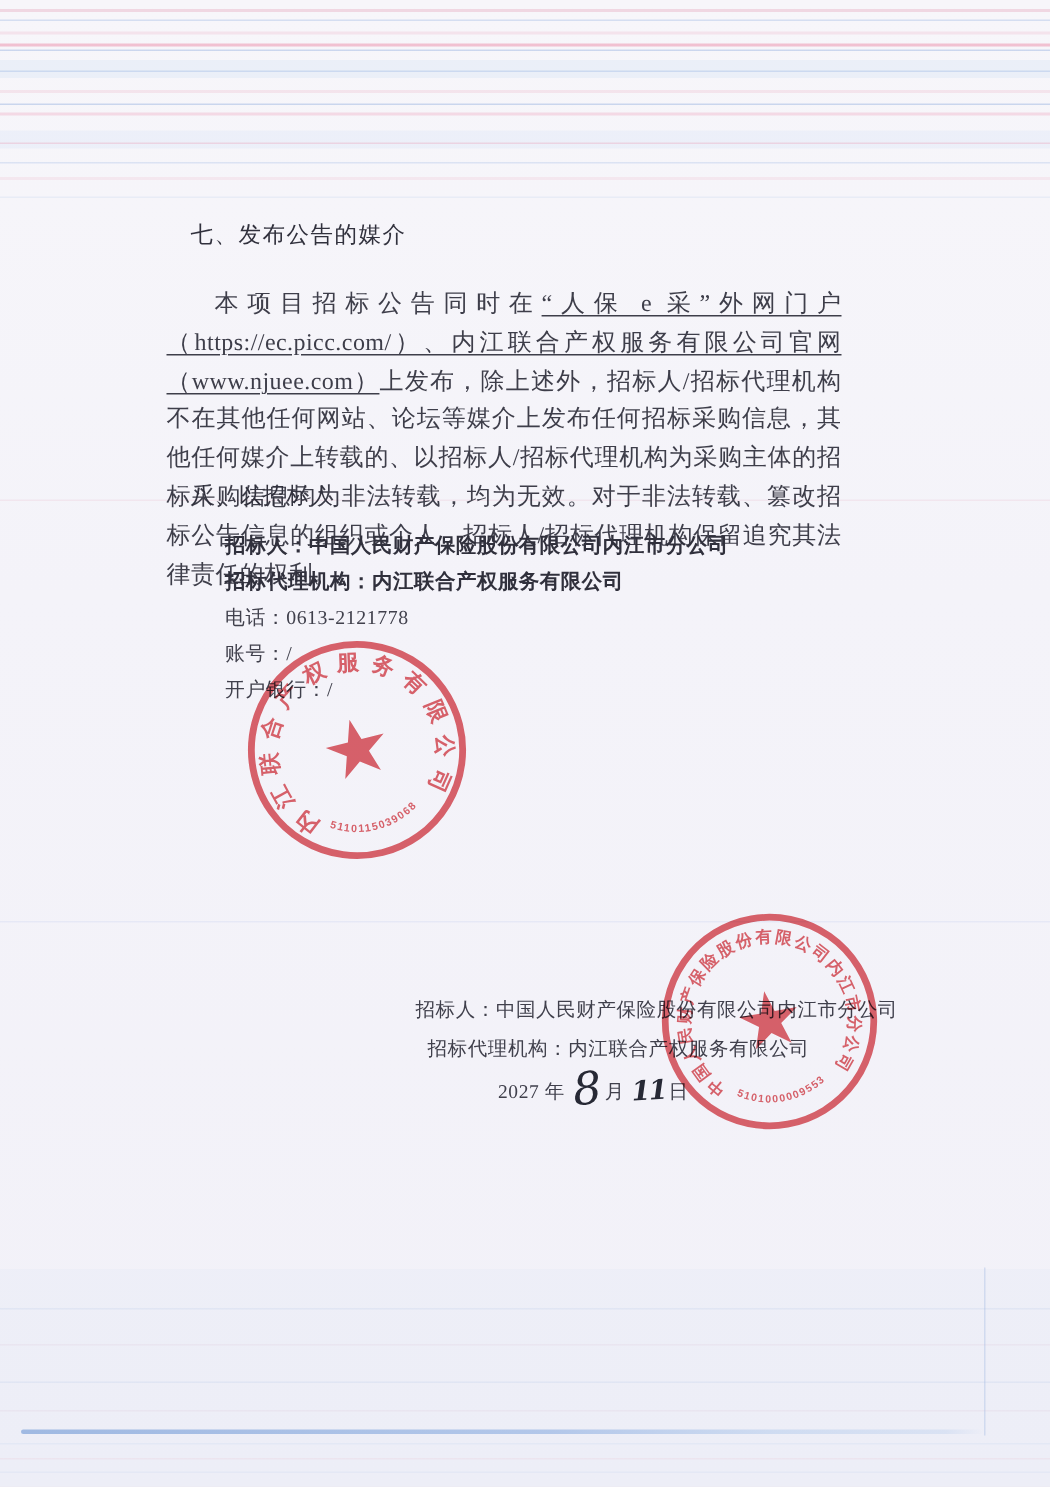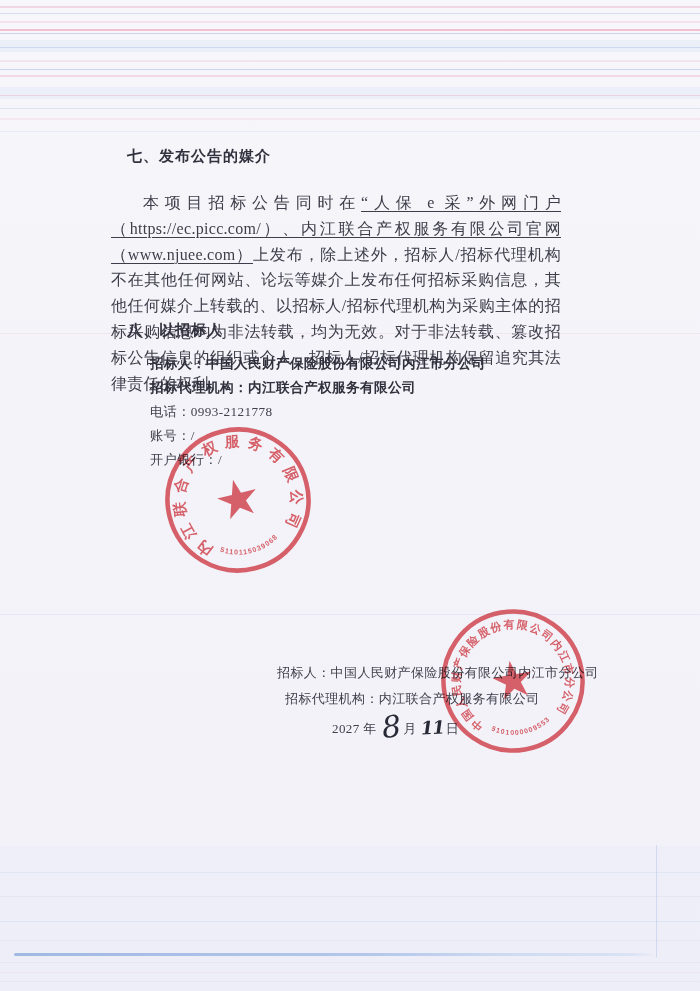--- a/index.html
+++ b/index.html
@@ -8,21 +8,21 @@
     background:linear-gradient(180deg,#f7f6fa 0%,#f4f3f9 40%,#f2f1f8 100%);
     overflow:hidden;
     font-family:"Liberation Serif","DejaVu Serif",serif;
     color:#3c3c48;
   }
   
   .art{position:absolute;left:0;right:0;pointer-events:none;}
   
   .sec-heading{
     position:absolute;left:127px;margin:0;
-    font-size:15px;font-weight:700;color:#31313d;letter-spacing:1px;
+    font-size:15px;font-weight:400;color:#31313d;letter-spacing:1px;
     white-space:nowrap;
   }
   
   .para{
     position:absolute;left:111px;top:174px;width:450px;
     font-size:16px;line-height:25.8px;text-align:justify;text-indent:2em;
     color:#3e3e4a;letter-spacing:.3px;
   }
   .u{text-decoration:underline;text-underline-offset:3px;text-decoration-thickness:1px;}
   
@@ -94,21 +94,21 @@
 
   <p class="para">
     <span>本项目招标公告同时在</span><span class="u">“人保 e 采”外网门户（https://ec.picc.com/）、内江联合产权服务有限公司官网（www.njuee.com）</span><span>上发布，除上述外，招标人/招标代理机构不在其他任何网站、论坛等媒介上发布任何招标采购信息，其他任何媒介上转载的、以招标人/招标代理机构为采购主体的招标采购信息均为非法转载，均为无效。对于非法转载、篡改招标公告信息的组织或个人，招标人/招标代理机构保留追究其法律责任的权利。</span>
   </p>
 
   <h3 class="sec-heading" style="top:321px;">八、以招标人</h3>
 
   <div class="contact">
     <div class="cline b">招标人：中国人民财产保险股份有限公司内江市分公司</div>
     <div class="cline b">招标代理机构：内江联合产权服务有限公司</div>
-    <div class="cline">电话：0993-2121778</div>
+    <div class="cline">电话：0613-2121778</div>
     <div class="cline">账号：/</div>
     <div class="cline">开户银行：/</div>
   </div>
 
   <div class="sig-line" style="left:277px;top:664px;">招标人：中国人民财产保险股份有限公司内江市分公司</div>
   <div class="sig-line" style="left:285px;top:690px;">招标代理机构：内江联合产权服务有限公司</div>
   <div class="sig-line" style="left:332px;top:708px;">
     <span>2027 年</span><span class="hand-month">8</span><span>月</span><span class="hand-day">11</span><span>日</span>
   </div>
 

